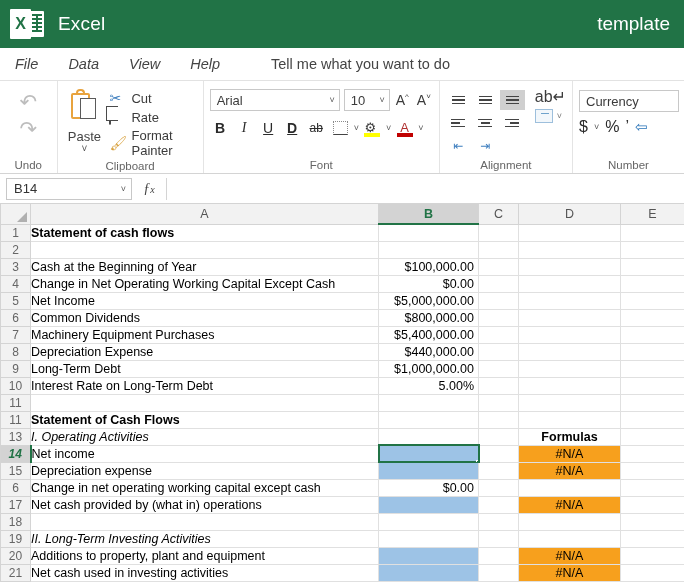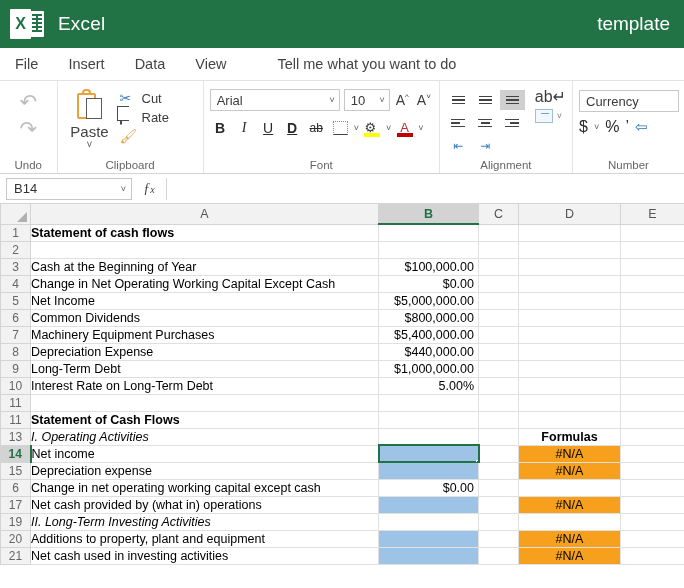--- a/index.html
+++ b/index.html
@@ -42,21 +42,21 @@
 
   
   .tabbar {
     height: 33px; background: #fff;
     border-bottom: 1px solid #e2e2e2;
     display: flex; align-items: stretch;
     font-size: 14.5px; color: #444;
   }
   .tab {
     display: flex; align-items: center; padding: 0 15px;
-    cursor: default; white-space: nowrap;
+    cursor: default; white-space: nowrap; font-style: italic;
   }
   .tab.active { color: #217346; border-bottom: 2px solid #217346; }
   .tellme { display: flex; align-items: center; padding: 0 12px; margin-left: 24px; white-space: nowrap; }
 
   
   .ribbon {
     height: 93px; background: #fff;
     border-bottom: 1px solid #d4d4d4;
     display: flex; align-items: stretch;
     position: relative;
@@ -86,21 +86,21 @@
     border: 2px solid #e8a33d; border-radius: 2px; background: #fff;
   }
   .clip-ico .clasp {
     position: absolute; left: 7px; top: 0px; width: 9px; height: 6px;
     border: 2px solid #e8a33d; border-bottom: none; border-radius: 4px 4px 0 0;
   }
   .clip-ico .sheet {
     position: absolute; left: 11px; top: 9px; width: 16px; height: 21px;
     background: #fff; border: 1.5px solid #5a5a5a;
   }
-  .paste-lbl { font-size: 15px; color: #444; margin-top: 1px; }
+  .paste-lbl { font-size: 13px; color: #444; margin-top: 7px; }
   .caret { font-size: 10px; color: #555; line-height: 9px; }
   .clip-items { display: flex; flex-direction: column; gap: 3px; padding-left: 4px; padding-top: 3px; }
   .clip-item { display: flex; align-items: center; gap: 6px; font-size: 13px; color: #3b3b3b; }
   .mini { width: 16px; height: 16px; position: relative; flex: none; }
   .scissors { color: #3f7fbf; font-size: 14px; line-height: 16px; }
   .copy-ico { width: 14px; height: 15px; border: 1.4px solid #4a4a4a; border-radius: 1px; position: relative; }
   .copy-ico:before {
     content: ""; position: absolute; left: -4px; top: -3px;
     width: 11px; height: 13px; border: 1.4px solid #4a4a4a;
     border-right: none; background: #fff;
@@ -190,21 +190,21 @@
   .corner { width: 30px; background: #f2f2f2 !important; position: relative; }
   .corner .tri {
     position: absolute; right: 3px; bottom: 2px;
     width: 0; height: 0; border-left: 10px solid transparent; border-bottom: 10px solid #b0b0b0;
   }
 
   .rowhdr {
     width: 30px; height: 17px; background: #f2f2f2; border: 1px solid #d4d4d4;
     font-size: 12px; font-weight: normal; color: #666; text-align: center; vertical-align: middle;
   }
-  .rowhdr.sel-row { background: #d3d3d3; color: #217346; font-weight: bold; border-right: 2px solid #217346; }
+  .rowhdr.sel-row { background: #d3d3d3; color: #217346; font-weight: bold; border-right: 2px solid #217346; font-style: italic; }
 
   td.cell {
     height: 17px; border-right: 1px solid #e0e0e0; border-bottom: 1px solid #e0e0e0;
     font-size: 12.5px; color: #000; padding: 0 3px; white-space: nowrap;
     vertical-align: middle; overflow: hidden; position: relative;
     font-family: "Liberation Sans", sans-serif;
   }
   td.cell.num { text-align: right; padding-right: 4px; }
   td.cell.ctr { text-align: center; }
   td.cell.bold { font-weight: bold; }
@@ -236,23 +236,23 @@
       <i style="left:2px;top:19px;width:10px;height:1.5px"></i>
       <i style="left:6px;top:3px;width:1.5px;height:18px"></i>
     </div>
   </div>
   <div class="app-name">Excel</div>
   <div class="doc-name">template</div>
 </div>
 
 <div class="tabbar">
   <div class="tab">File</div>
-  <div class="tab">Insert</div>
   <div class="tab">Data</div>
   <div class="tab">View</div>
+  <div class="tab">Help</div>
   <div class="tellme">Tell me what you want to do</div>
 </div>
 
 <div class="ribbon">
 
   <div class="group g-undo">
     <div class="group-body">
       <div class="undo-col">
         <div class="arrow-ico">↶</div>
         <div class="arrow-ico">↷</div>
@@ -276,20 +276,21 @@
         <div class="clip-item">
           <span class="mini scissors">✂</span>
           <span>Cut</span>
         </div>
         <div class="clip-item">
           <span class="mini"><span class="copy-ico"></span></span>
           <span>Rate</span>
         </div>
         <div class="clip-item">
           <span class="mini brush">🖌</span>
+          <span>Format Painter</span>
         </div>
       </div>
     </div>
     <div class="group-label">Clipboard</div>
   </div>
 
   <div class="group g-font">
     <div class="group-body" style="flex-direction:column;">
       <div class="font-row1">
         <div class="sel name">
@@ -565,20 +566,28 @@
         </tr>
         <tr>
           <th class="rowhdr">17</th>
           <td class="cell ind2">Net cash provided by (what in) operations</td>
           <td class="cell num blue topline"></td>
           <td class="cell"></td>
           <td class="cell ctr orange topline">#N/A</td>
           <td class="cell"></td>
         </tr>
         <tr>
+          <th class="rowhdr">18</th>
+          <td class="cell"></td>
+          <td class="cell num"></td>
+          <td class="cell"></td>
+          <td class="cell ctr"></td>
+          <td class="cell"></td>
+        </tr>
+        <tr>
           <th class="rowhdr">19</th>
           <td class="cell ital">II.  Long-Term Investing Activities</td>
           <td class="cell num"></td>
           <td class="cell"></td>
           <td class="cell ctr"></td>
           <td class="cell"></td>
         </tr>
         <tr>
           <th class="rowhdr">20</th>
           <td class="cell ind1">Additions to property, plant and equipment</td>

